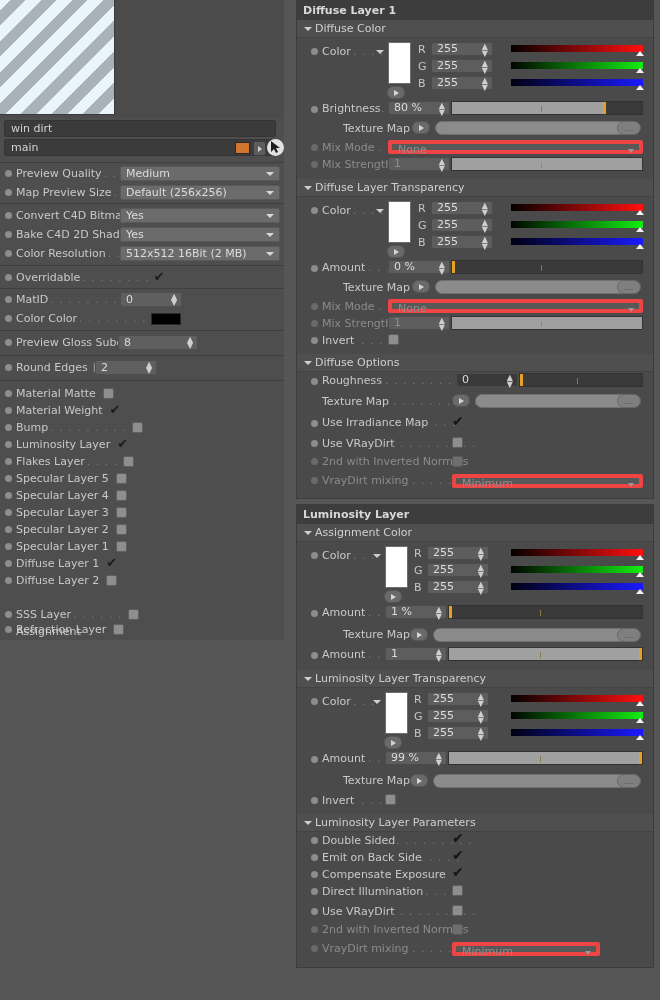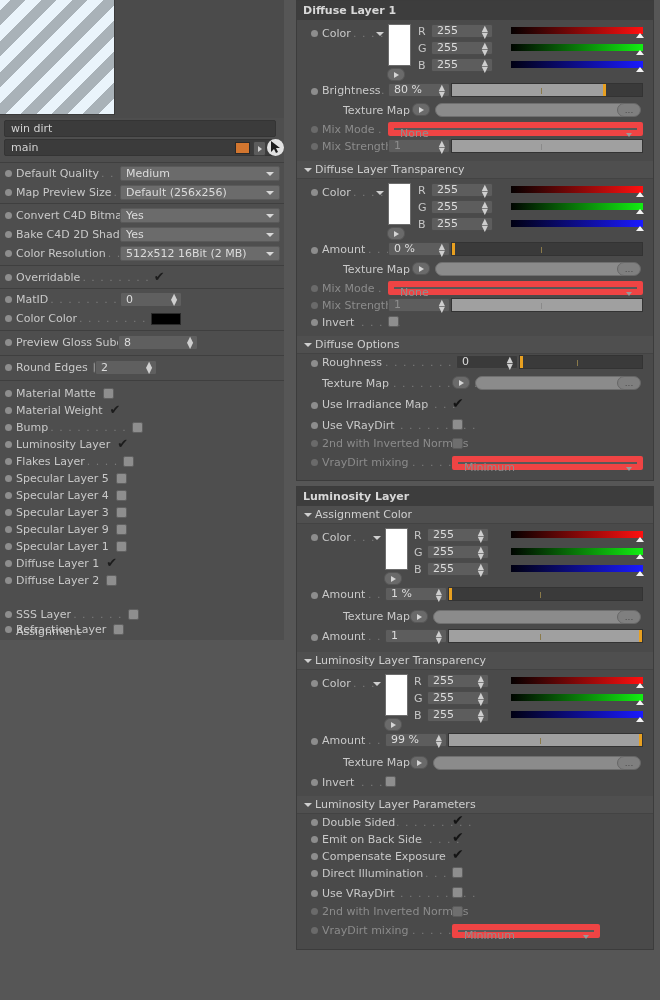--- a/index.html
+++ b/index.html
@@ -161,21 +161,21 @@
     position:absolute; height:14px; background:#8b8b8b;
     border:1px solid #6f6f6f; border-radius:7px;
   }
   .dotsbtn {
     position:absolute; width:24px; height:14px; background:#7f7f7f;
     border:1px solid #676767; border-radius:7px;
     color:#4a4a4a; font-size:9px; text-align:center; line-height:12px;
   }
   .dropdown {
     position:absolute; height:14px; background:#585858;
-    border:6px solid #ef4444; border-radius:2px;
+    border:4px solid #ef4444; border-radius:2px;
     color:#8e8e8e; font-size:11px; line-height:12px; padding-left:6px;
   }
   .dropdown .car {
     position:absolute; right:5px; top:5px;
     border-top:4px solid #9a9a9a; border-left:3px solid transparent; border-right:3px solid transparent;
   }
   .gchk {
     position:absolute; width:11px; height:11px; background:#8e8e8e;
     border:1px solid #5f5f5f; border-radius:2px;
   }
@@ -207,21 +207,21 @@
   <div id="btn-cursor">
     <svg width="11" height="12" viewBox="0 0 11 12">
         <path d="M1 0 L1 11 L4 8 L6 12 L8 11 L6 7 L10 7 Z" fill="#1d1d1d"></path>
       </svg>
   </div>
 
   <div class="sep" style="top:162px"></div>
 
   <div class="row" style="top:165px">
     <span class="bullet"></span>
-    <span class="lbl">Default Quality</span>
+    <span class="lbl">Preview Quality</span>
     <span class="dots">. . . . .</span>
   </div>
   <div class="combo" style="left:120px; top:166px; width:160px">
     <span>Medium</span><span class="car"></span>
   </div>
 
   <div class="row" style="top:184px">
     <span class="bullet"></span>
     <span class="lbl">Map Preview Size</span>
     <span class="dots">. . .</span>
@@ -352,21 +352,21 @@
         <span class="chk" style="margin-left: 5px;"></span>
       </div>
       <div class="row" style="top: 504px;">
         <span class="bullet"></span>
         <span class="lbl">Specular Layer 3</span>
         <span class="dots"></span>
         <span class="chk" style="margin-left: 5px;"></span>
       </div>
       <div class="row" style="top: 521px;">
         <span class="bullet"></span>
-        <span class="lbl">Specular Layer 9</span>
+        <span class="lbl">Specular Layer 2</span>
         <span class="dots"></span>
         <span class="chk" style="margin-left: 5px;"></span>
       </div>
       <div class="row" style="top: 538px;">
         <span class="bullet"></span>
         <span class="lbl">Specular Layer 1</span>
         <span class="dots"></span>
         <span class="chk" style="margin-left: 5px;"></span>
       </div>
       <div class="row" style="top: 555px;">
@@ -399,20 +399,21 @@
     <span style="width:7px;height:7px;margin-left:5px;margin-right:4px;flex:none"></span>
     <span class="lbl">Assignment</span>
   </div>
 </div>
 
 <div id="right-panel">
 
   <div class="group">
     <div class="group-title">Diffuse Layer 1</div>
 
+    <div class="section-head">Diffuse Color</div>
     <div style="position:relative; height:62px;">
       <div class="gbul" style="top:10px"></div>
       <div class="gtext" style="left:25px; top:7px">Color</div>
       <div class="gtext gdots" style="left:56px; top:7px">. . . .</div>
       <div style="position:absolute; left:79px; top:12px; border-top:4px solid #cfcfcf; border-left:4px solid transparent; border-right:4px solid transparent"></div>
       <div class="colorswatch" style="left:91px; top:4px"></div>
       <div class="expandbtn" style="left:90px; top:48px"></div>
       <div class="rgblabel" style="left:121px; top:5px">R</div>
       <div class="rgblabel" style="left:121px; top:22px">G</div>
       <div class="rgblabel" style="left:121px; top:39px">B</div>

